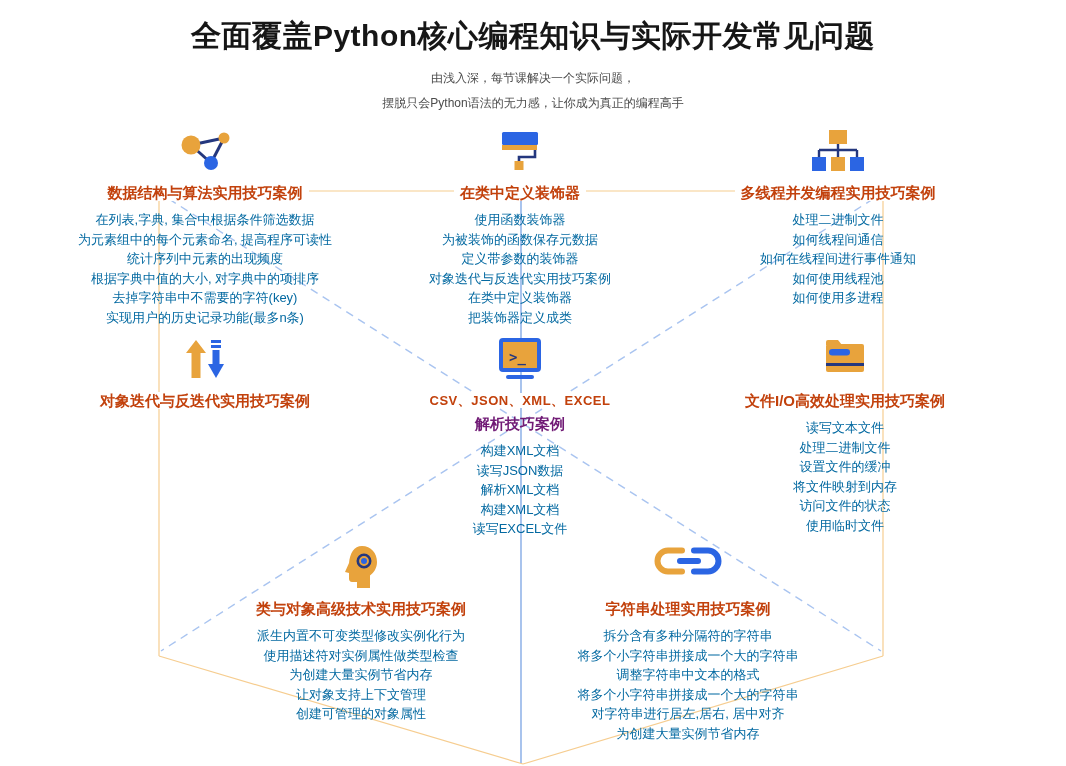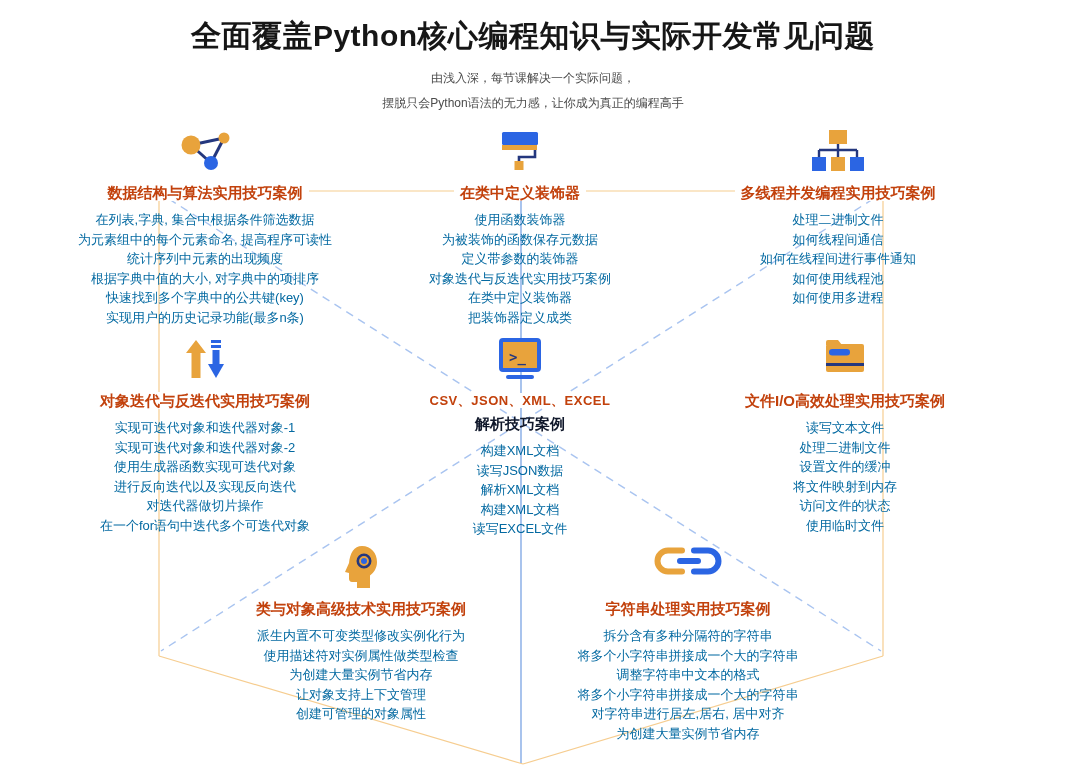--- a/index.html
+++ b/index.html
@@ -16,21 +16,21 @@
     position:absolute;left:0;width:100%;text-align:center;z-index:2;
     font-size:12px;color:#4b4b4b;
   }
   .subtitle.l1{top:70px;}
   .subtitle.l2{top:95px;}
   .section{position:absolute;width:320px;text-align:center;z-index:1;}
   .icon-wrap{height:48px;display:flex;align-items:flex-start;justify-content:center;}
   .sec-title{font-size:15px;font-weight:700;color:#c2410c;margin-top:6px;line-height:18px;}
   .sec-title span{background:#fff;padding:0 6px;}
   .sec-title.latin{font-size:13px;letter-spacing:.5px;}
-  .sec-title2{font-size:15px;font-weight:700;color:#0f172a;margin-top:5px;line-height:18px;}
+  .sec-title2{font-size:15px;font-weight:700;color:#701a75;margin-top:5px;line-height:18px;}
   .sec-items{list-style:none;margin:8px 0 0 0;padding:0;font-size:13px;color:#0369a1;line-height:19.5px;}
   
   .s0{left:45px; top:130px;}
   .s1{left:360px;top:130px;}
   .s2{left:678px;top:130px;}
   .s3{left:45px; top:338px;}
   .s4{left:360px;top:338px;}
   .s5{left:685px;top:338px;}
   .s6{left:201px;top:546px;}
   .s7{left:528px;top:546px;}
@@ -74,21 +74,21 @@
         <circle cx="45" cy="8" r="5.5" fill="#E8A33C"></circle>
         <circle cx="32" cy="33" r="7" fill="#2B65E3"></circle>
       </svg>
     </div>
     <div class="sec-title"><span>数据结构与算法实用技巧案例</span></div>
     <ul class="sec-items">
       <li>在列表,字典, 集合中根据条件筛选数据</li>
       <li>为元素组中的每个元素命名, 提高程序可读性</li>
       <li>统计序列中元素的出现频度</li>
       <li>根据字典中值的大小, 对字典中的项排序</li>
-      <li>快速找到多个字典中的公共键(key)</li>
+      <li>去掉字符串中不需要的字符(key)</li>
       <li>实现用户的历史记录功能(最多n条)</li>
     </ul>
   </div>
 
   <div class="section s1">
     <div class="icon-wrap">
       <svg width="40" height="42" viewBox="0 0 40 42">
         <rect x="2" y="2" width="36" height="13" rx="1.5" fill="#2B65E3"></rect>
         <rect x="2" y="15" width="35" height="5" fill="#E8A33C"></rect>
         <path d="M35,20 V27 H19 V32" stroke="#24377E" stroke-width="2.6" fill="none"></path>
@@ -136,28 +136,20 @@
     <div class="icon-wrap">
       <svg width="38" height="42" viewBox="0 0 38 42">
         <path d="M10,2 L20,15 H14.5 V40 H5.5 V15 H0 Z" fill="#E8A33C"></path>
         <rect x="25" y="2" width="10" height="3" fill="#2B65E3"></rect>
         <rect x="25" y="7" width="10" height="3" fill="#2B65E3"></rect>
         <rect x="26.5" y="12" width="7" height="14" fill="#2B65E3"></rect>
         <path d="M22,26 H38 L30,40 Z" fill="#2B65E3"></path>
       </svg>
     </div>
     <div class="sec-title"><span>对象迭代与反迭代实用技巧案例</span></div>
-    <ul class="sec-items">
-      <li>实现可迭代对象和迭代器对象-1</li>
-      <li>实现可迭代对象和迭代器对象-2</li>
-      <li>使用生成器函数实现可迭代对象</li>
-      <li>进行反向迭代以及实现反向迭代</li>
-      <li>对迭代器做切片操作</li>
-      <li>在一个for语句中迭代多个可迭代对象</li>
-    </ul>
   </div>
 
   <div class="section s4">
     <div class="icon-wrap">
       <svg width="46" height="44" viewBox="0 0 46 44">
         <rect x="4" y="2" width="38" height="30" rx="2" fill="#E8A33C" stroke="#2B65E3" stroke-width="4"></rect>
         <text x="12" y="24" font-size="14" font-weight="bold" fill="#24377E" font-family="'DejaVu Sans Mono',monospace">&gt;_</text>
         <rect x="9" y="37" width="28" height="4" rx="2" fill="#2B65E3"></rect>
       </svg>
     </div>

